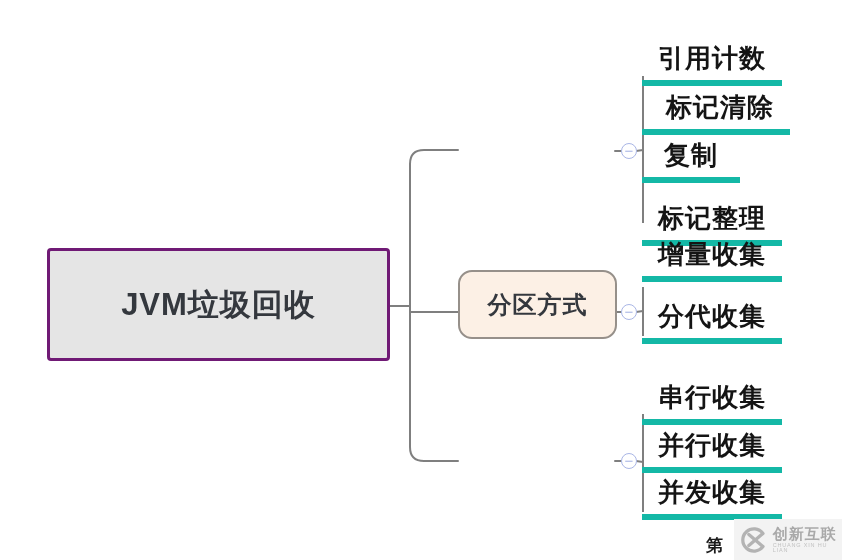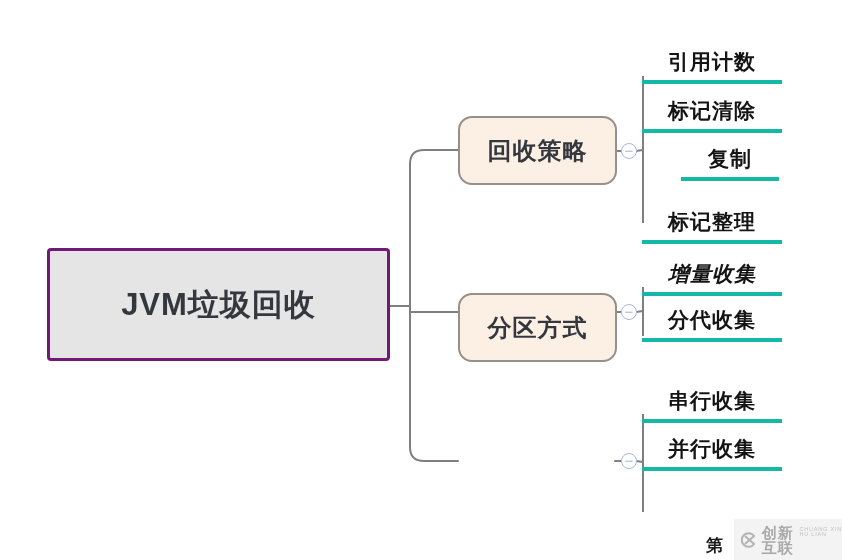--- a/index.html
+++ b/index.html
@@ -25,58 +25,58 @@
     left:47px;top:248px;width:343px;height:113px;
     background:#e5e5e5;border:3px solid #701a75;border-radius:4px;
     font-size:31px;font-weight:700;letter-spacing:1px;
   }
   .branch-node{
     left:458px;width:159px;height:69px;
     background:#fcf0e5;border:2px solid #96908a;border-radius:14px;
     font-size:24px;font-weight:700;letter-spacing:1px;
   }
   .branch-1{top:116px;}
-  .branch-2{top:293px;}
+  .branch-2{top:270px;}
   .branch-3{top:427px;}
   
   .collapse-btn{
     position:absolute;left:621px;
     width:16px;height:16px;border-radius:50%;
     background:#ffffff;border:1.5px solid #a9b6e6;
     color:#a9b6e6;font-size:15px;line-height:13px;text-align:center;
     box-sizing:border-box;cursor:pointer;
   }
   .cb-1{top:143px;}
   .cb-2{top:304px;}
   .cb-3{top:453px;}
   
   .leaf{
     position:absolute;left:642px;width:140px;height:40px;
-    border-bottom:4px solid #14b8a6;
+    border-bottom:6px solid #14b8a6;
     display:flex;align-items:flex-end;justify-content:center;
-    font-size:21px;font-weight:600;color:#141414;
+    font-size:26px;font-weight:600;color:#141414;
     padding-bottom:4px;box-sizing:content-box;
     letter-spacing:1px;cursor:default;
   }
   .leaf.short{width:98px;}
-  .l-1a{top:36px;}  .l-1b{top:85px;}  .l-1c{top:133px;margin-left:39px;} .l-1d{top:196px;}
-  .l-2a{top:248px;font-style:italic;} .l-2b{top:294px;}
+  .l-1a{top:36px;}  .l-1b{top:85px;padding-left:8px;}  .l-1c{top:133px;} .l-1d{top:196px;}
+  .l-2a{top:232px;} .l-2b{top:294px;}
   .l-3a{top:375px;} .l-3b{top:423px;} .l-3c{top:470px;}
   
   .stray-glyph{
     position:absolute;left:706px;top:537px;
     font-size:17px;color:#1c1c1c;font-weight:700;line-height:1;
   }
   .watermark{
     position:absolute;left:734px;top:519px;width:108px;height:41px;
     background:#f3f3f3;
     display:flex;align-items:center;gap:4px;
     padding-left:6px;box-sizing:border-box;
   }
-  .wm-text{display:flex;flex-direction:row;line-height:1;}
+  .wm-text{display:flex;flex-direction:column;line-height:1;}
   .wm-brand{font-size:15px;font-weight:700;color:#a9a9a9;letter-spacing:1px;}
   .wm-sub{font-size:5.5px;color:#c2c2c2;letter-spacing:0.8px;margin-top:2px;}
 </style>
 </head>
 <body>
 
 <div id="canvas">
 
   <svg id="connector-layer" viewBox="0 0 842 560" xmlns="http://www.w3.org/2000/svg">
     <g stroke="#7f7f7f" stroke-width="2" fill="none" stroke-linecap="round">
@@ -97,37 +97,37 @@
         <path d="M636,461 L643,462"></path>
     </g>
   </svg>
 
   <div class="vline" style="left:642px;top:76px;height:147px;"></div>
   <div class="vline" style="left:642px;top:287px;height:49px;"></div>
   <div class="vline" style="left:642px;top:414px;height:98px;"></div>
 
   <div class="node root-node">JVM垃圾回收</div>
 
-  <div class="node branch-node branch-1">回收策略</div>
   <div class="node branch-node branch-2">分区方式</div>
 
   <div class="collapse-btn cb-1">−</div>
   <div class="collapse-btn cb-2">−</div>
   <div class="collapse-btn cb-3">−</div>
 
   <div class="leaf l-1a">引用计数</div>
   <div class="leaf l-1b">标记清除</div>
   <div class="leaf short l-1c">复制</div>
   <div class="leaf l-1d">标记整理</div>
 
   <div class="leaf l-2a">增量收集</div>
   <div class="leaf l-2b">分代收集</div>
 
   <div class="leaf l-3b">并行收集</div>
   <div class="leaf l-3a">串行收集</div>
+  <div class="leaf l-3c">并发收集</div>
 
   <span class="stray-glyph">第</span>
 
   <div class="watermark">
     <svg width="30" height="30" viewBox="0 0 30 30">
       <g stroke="#b3b3b3" stroke-width="3.4" fill="none" stroke-linecap="round">
         <path d="M23.9,8.2 A11.6,11.6 0 1 0 23.9,21.8"></path>
         <path d="M9.2,9.2 L23.5,21.5"></path>
         <path d="M23.5,8.5 L9.2,20.8"></path>
       </g>

